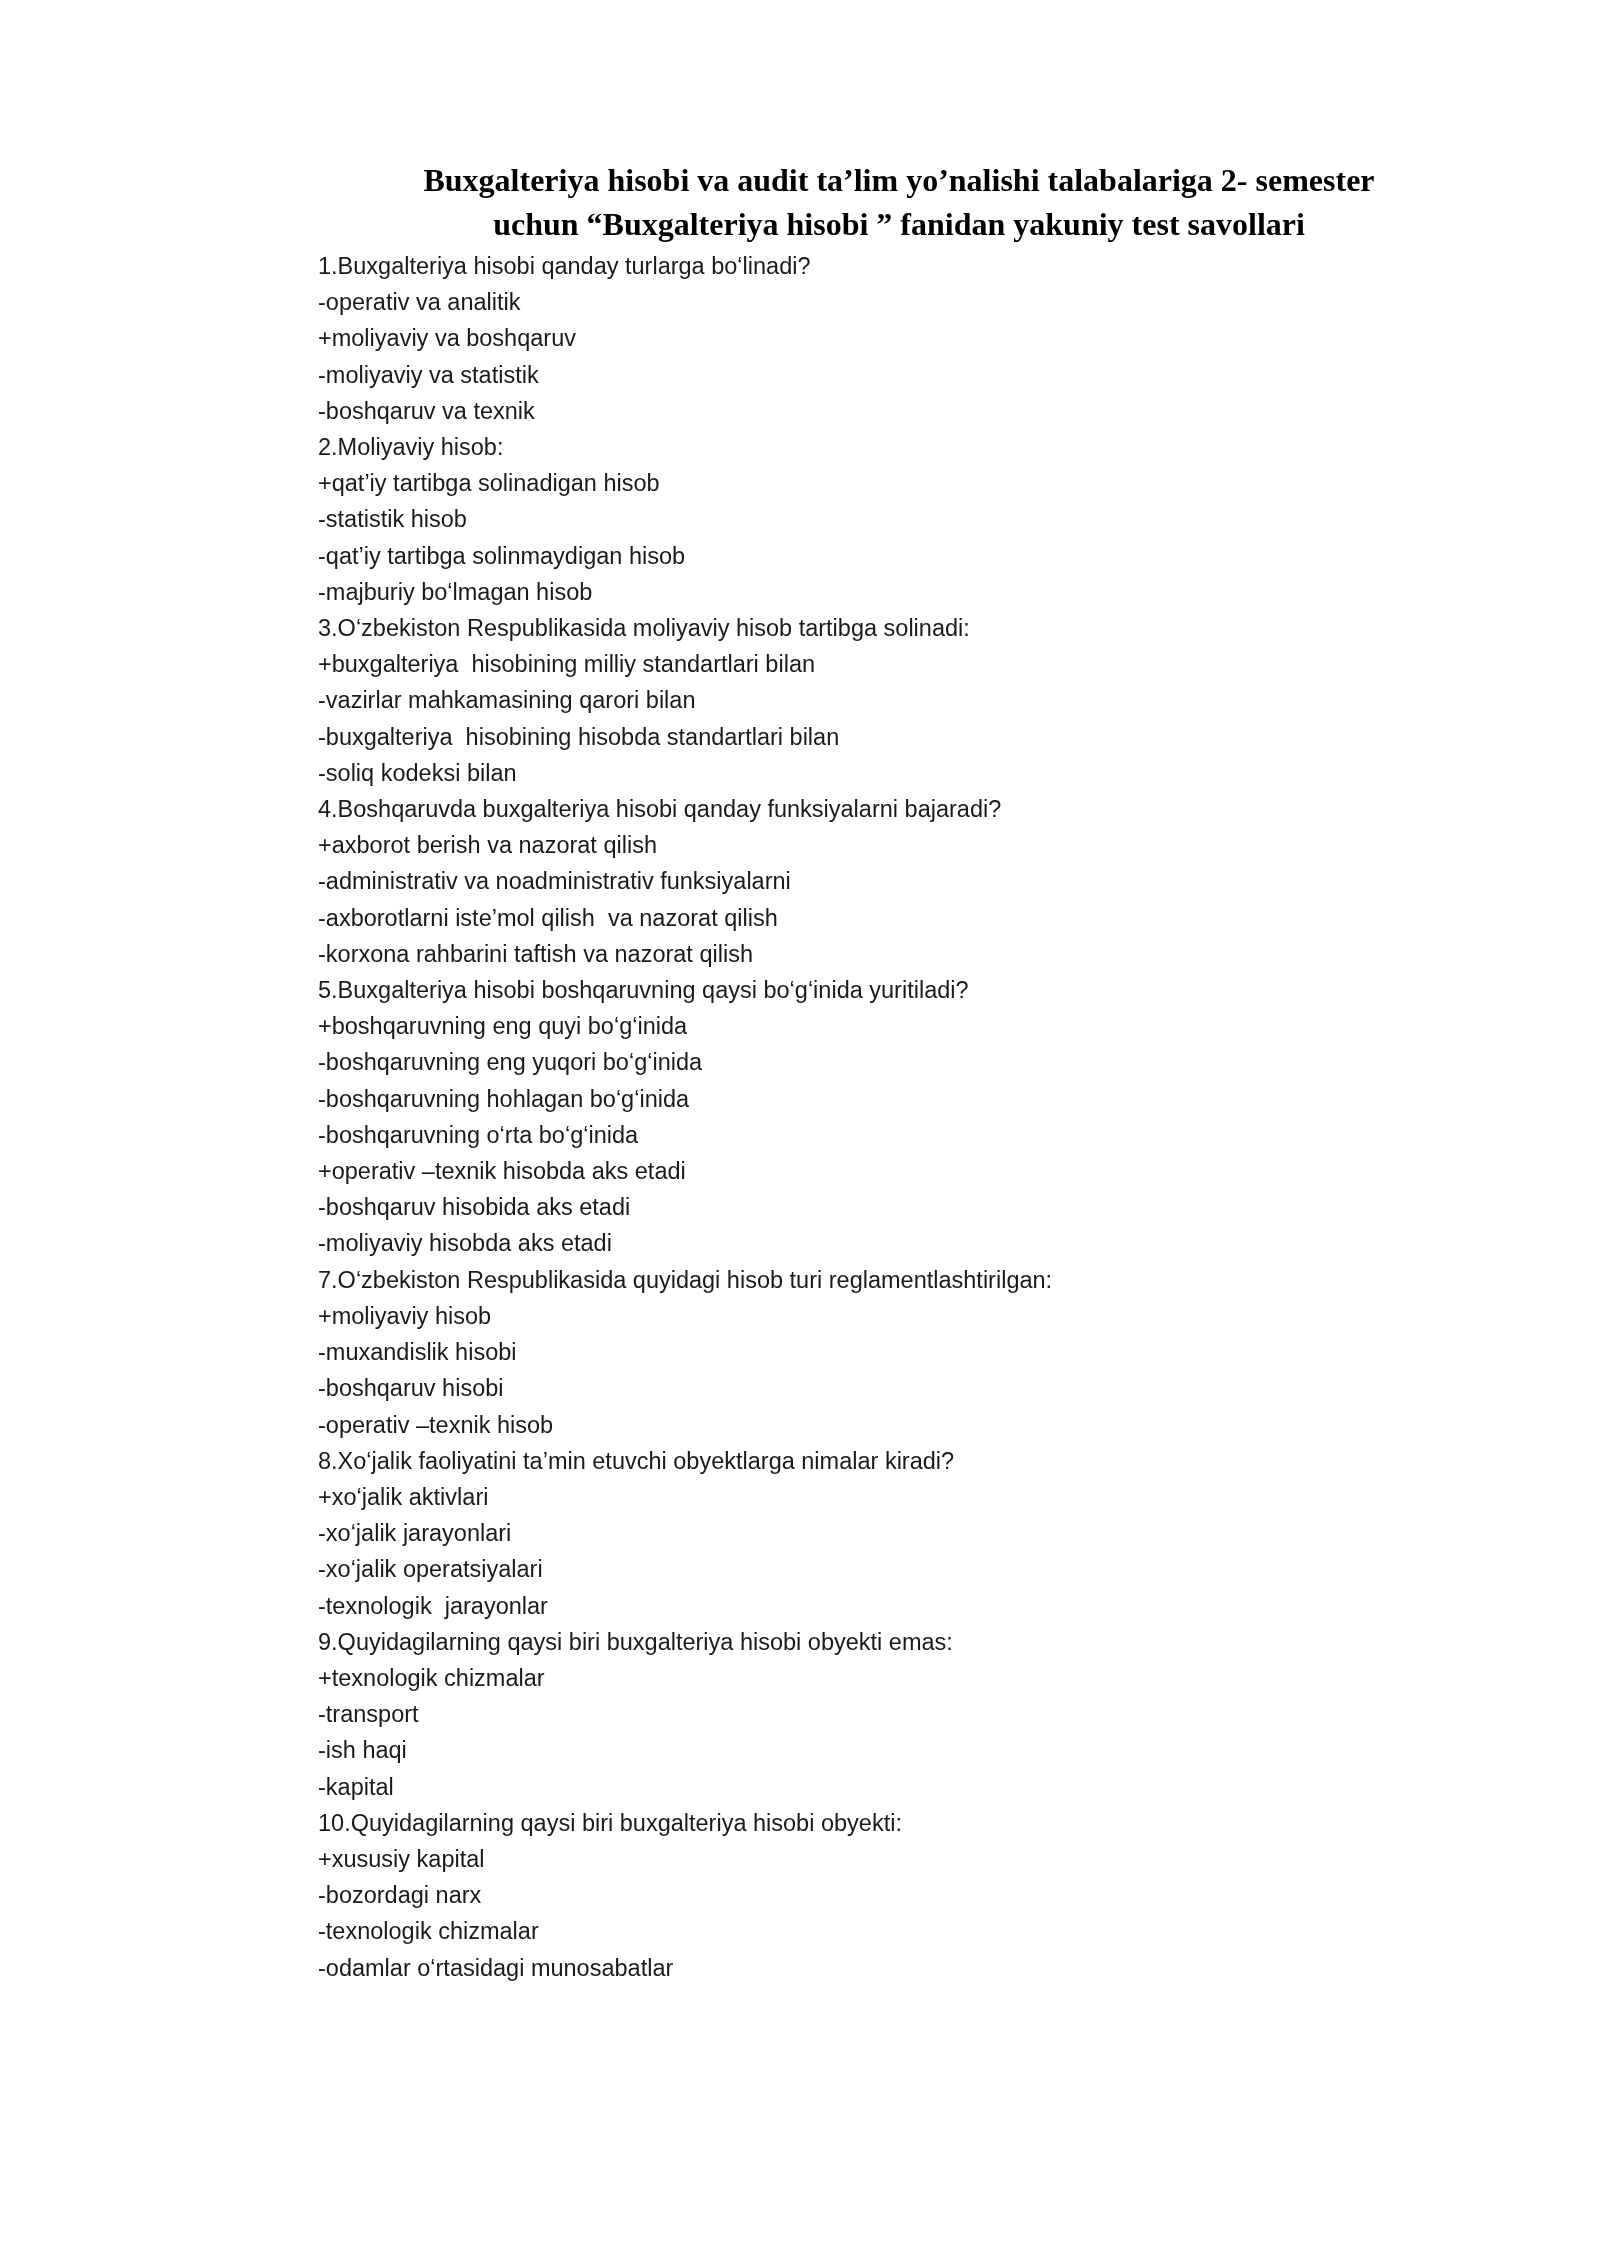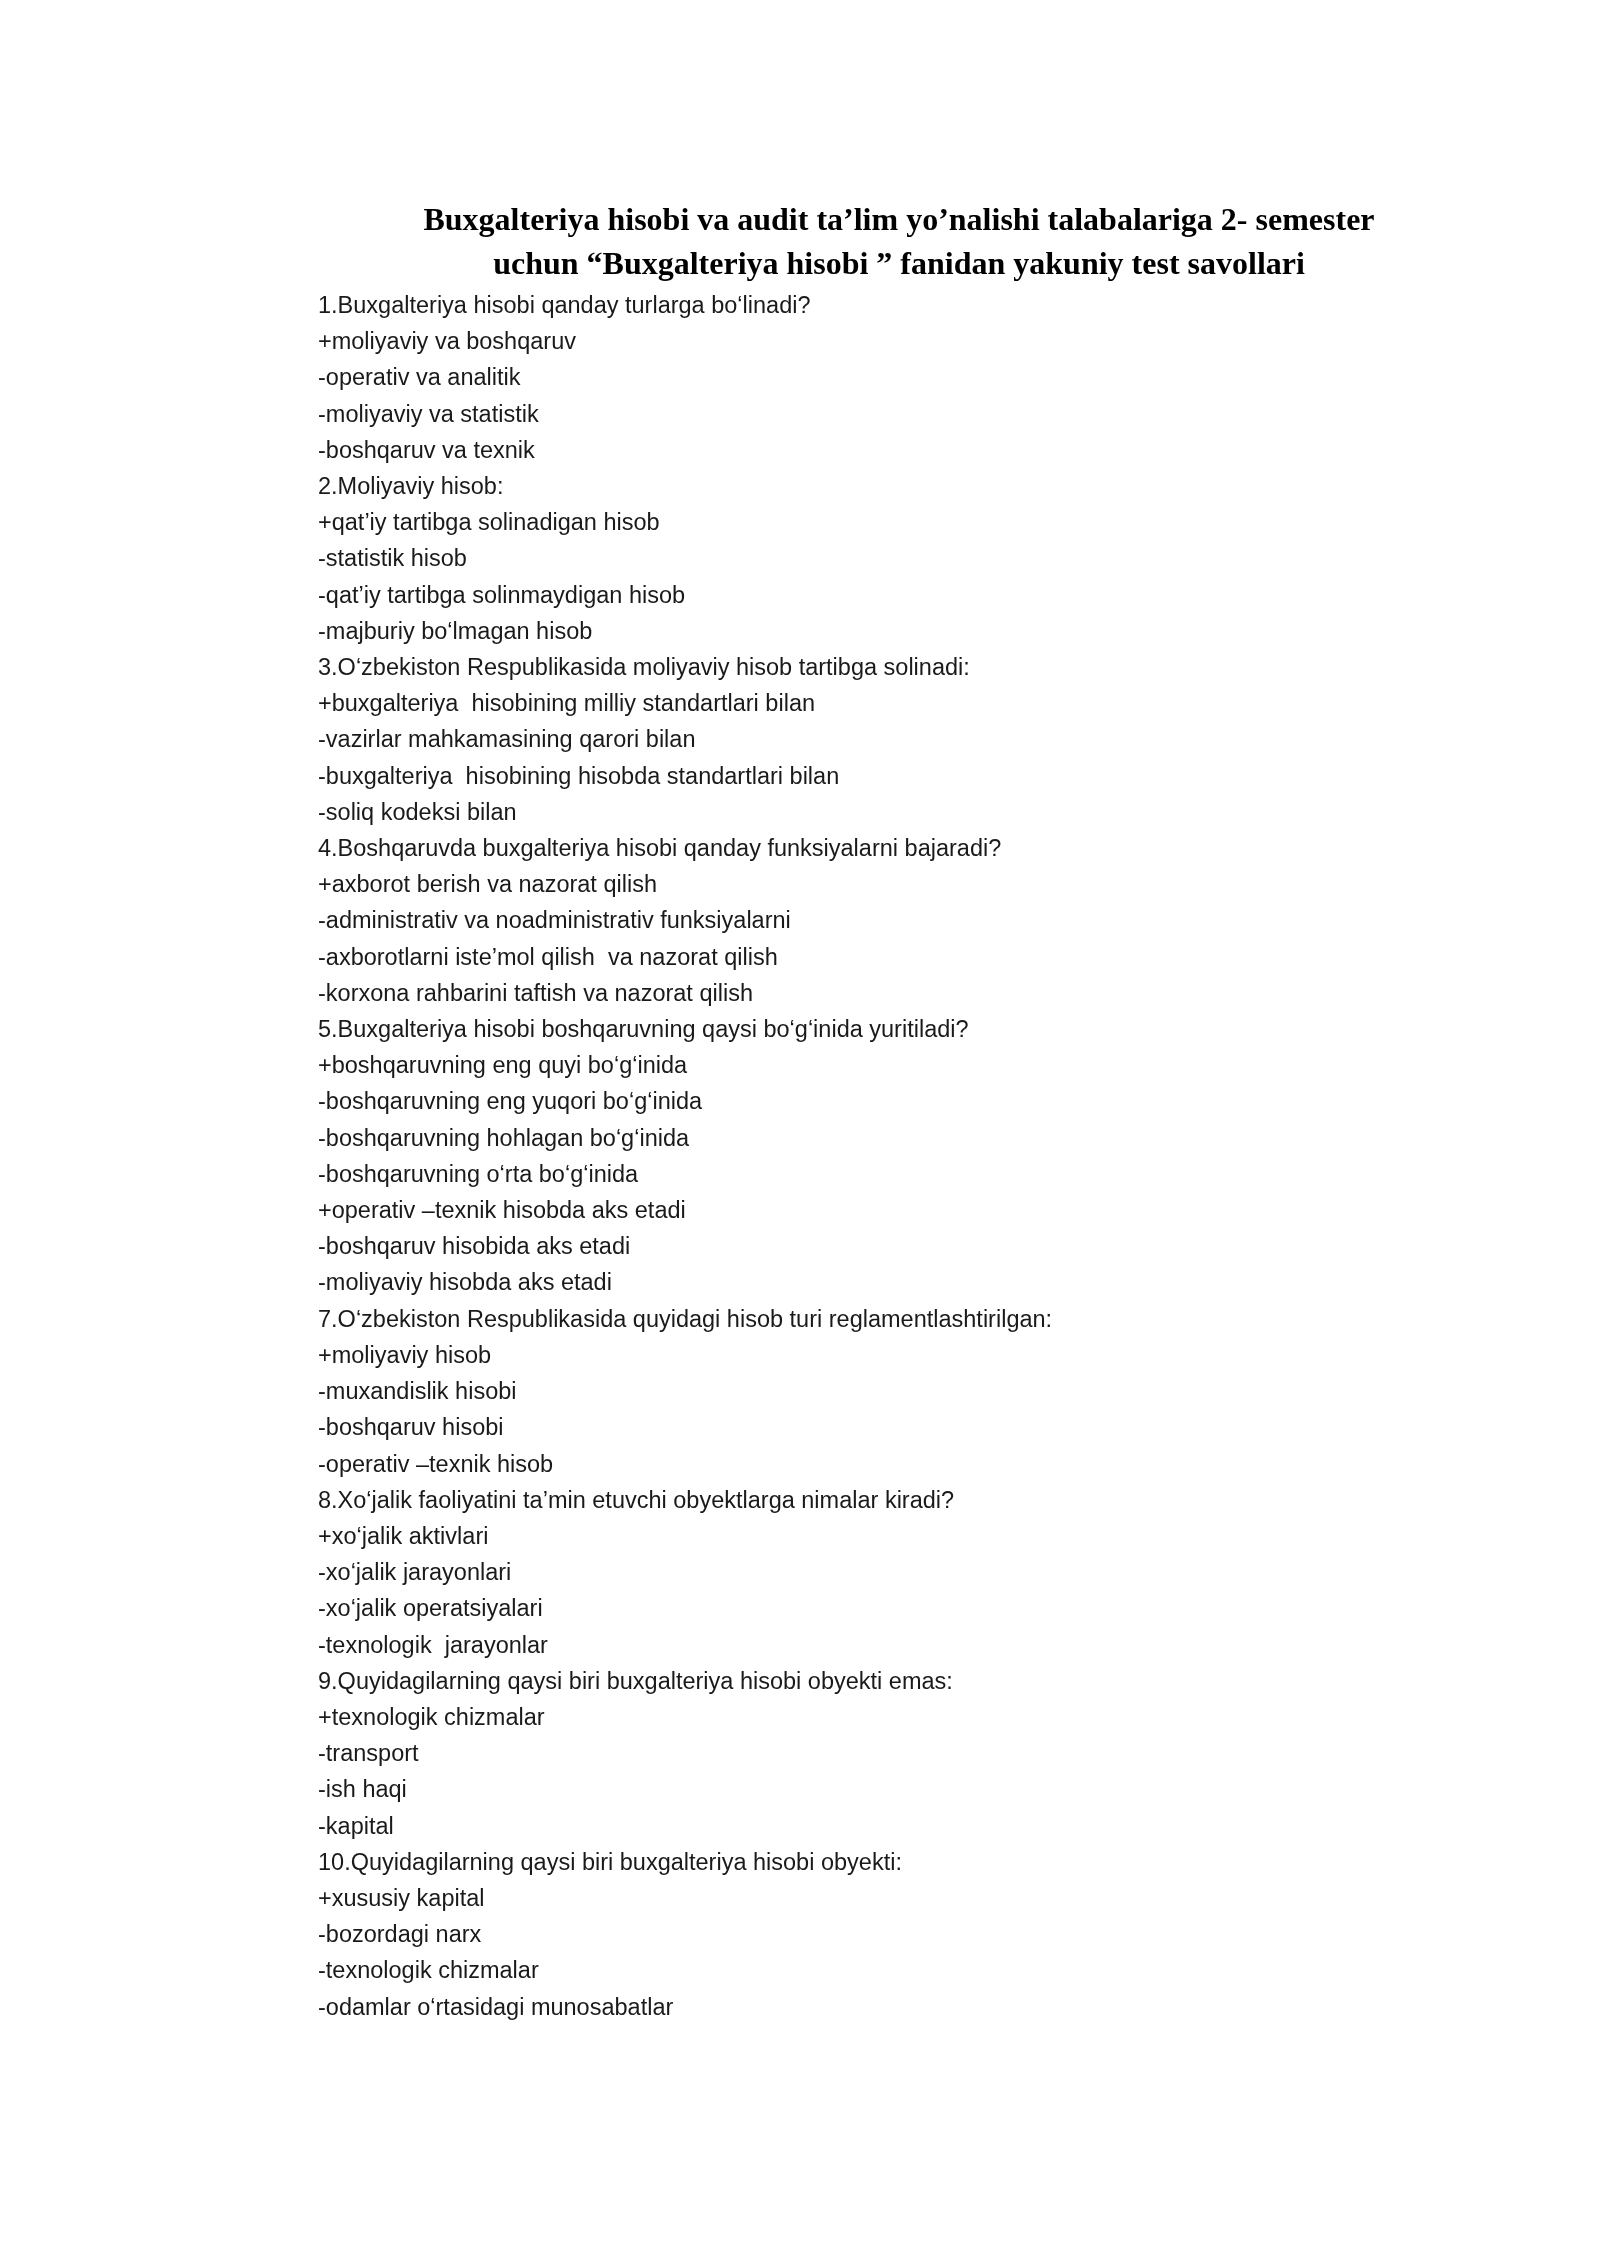--- a/index.html
+++ b/index.html
@@ -14,21 +14,20 @@
     overflow: hidden;
   }
   .page {
     position: absolute;
     top: 0; left: 0;
     width: 1600px;
     height: 1726px;
     background: #ffffff;
     box-sizing: border-box;
     padding: 158px 120px 0 318px;
-    margin-top: 39px;
   }
   .title {
     font-family: "Liberation Serif", serif;
     font-weight: bold;
     font-size: 32px;
     line-height: 44px;
     color: #000000;
     text-align: center;
     margin: 0;
     white-space: pre-wrap;
@@ -48,22 +47,22 @@
     white-space: pre-wrap;
   }
 </style>
 </head>
 <body>
 
 <div class="page">
   <h1 class="title"><span class="tl">Buxgalteriya hisobi va audit ta’lim yo’nalishi talabalariga 2- semester</span><span class="tl">uchun “Buxgalteriya hisobi ” fanidan  yakuniy test savollari</span></h1>
   <div class="body-text">
       <div class="line">1.Buxgalteriya hisobi qanday turlarga bo‘linadi?</div>
+      <div class="line">-operativ va analitik</div>
       <div class="line">+moliyaviy va boshqaruv</div>
-      <div class="line">-operativ va analitik</div>
       <div class="line">-moliyaviy va statistik</div>
       <div class="line">-boshqaruv va texnik</div>
       <div class="line">2.Moliyaviy hisob:</div>
       <div class="line">+qat’iy tartibga solinadigan hisob</div>
       <div class="line">-statistik hisob</div>
       <div class="line">-qat’iy tartibga solinmaydigan hisob</div>
       <div class="line">-majburiy bo‘lmagan hisob</div>
       <div class="line">3.O‘zbekiston Respublikasida moliyaviy hisob tartibga solinadi:</div>
       <div class="line">+buxgalteriya  hisobining milliy standartlari bilan</div>
       <div class="line">-vazirlar mahkamasining qarori bilan</div>

